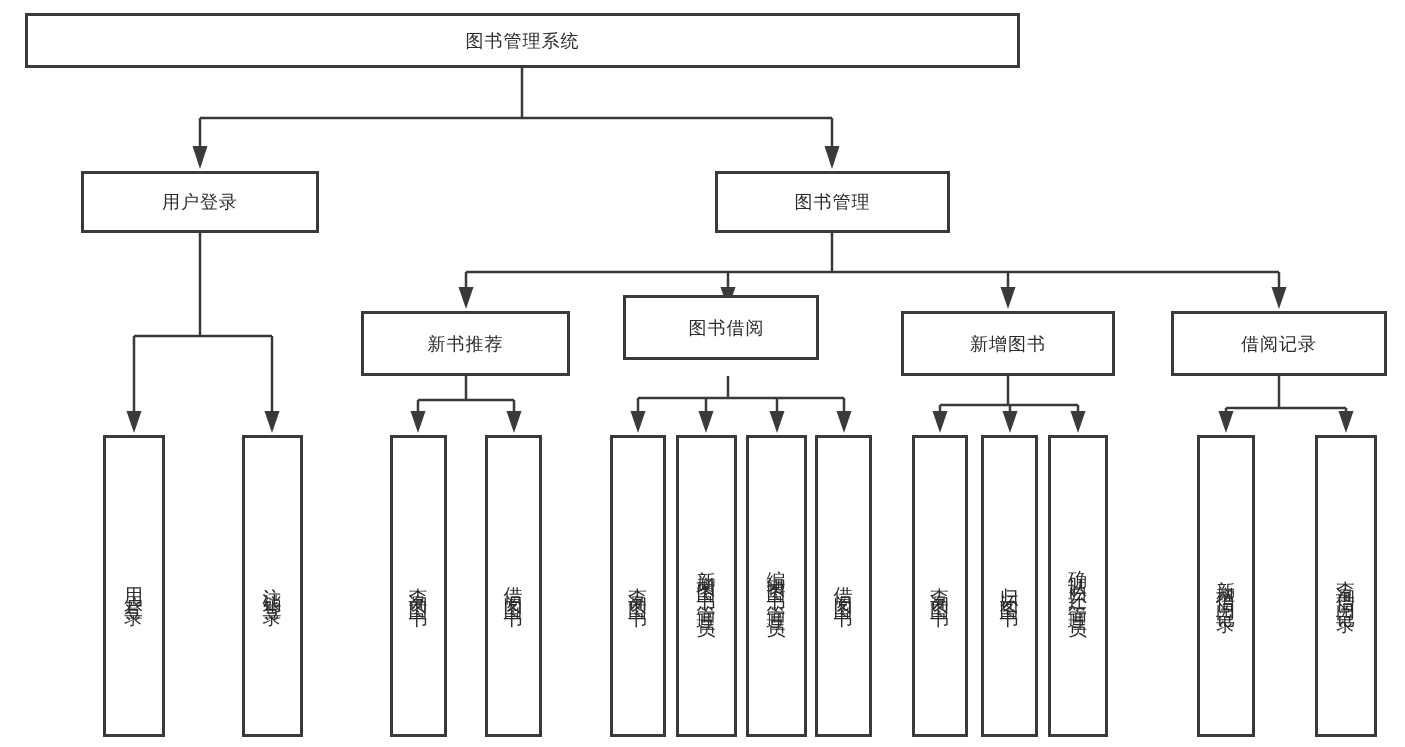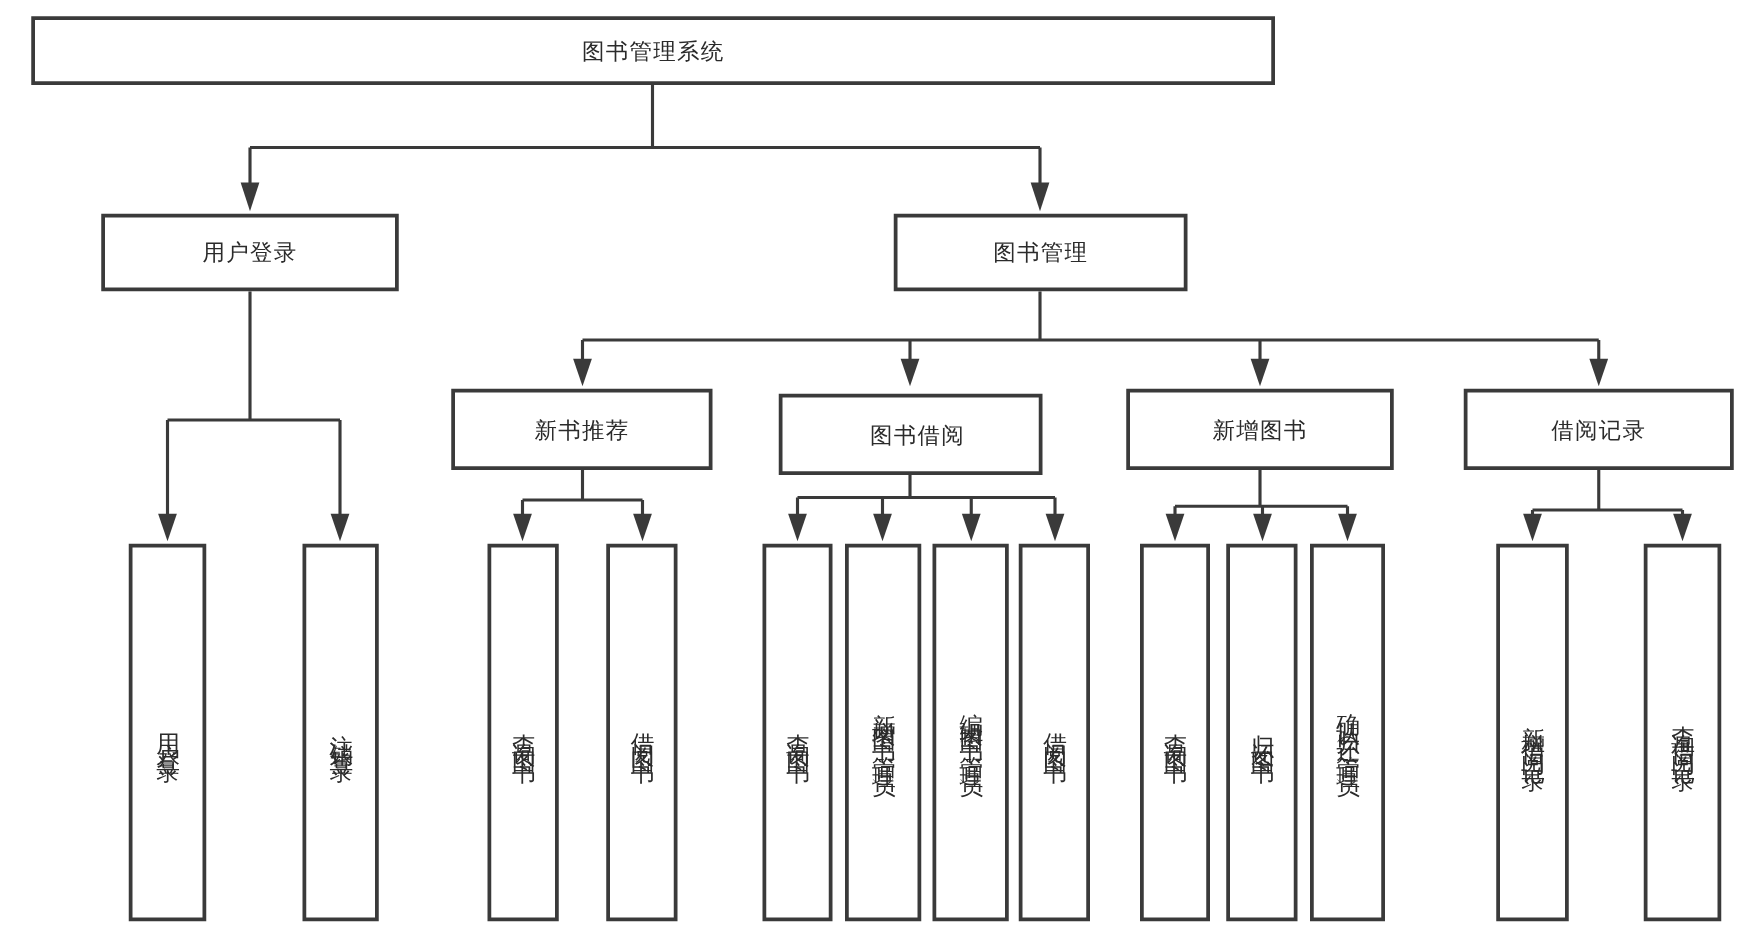--- a/index.html
+++ b/index.html
@@ -75,21 +75,21 @@
       <polygon points="1346,433 1338.5,411 1353.5,411"></polygon>
     </g>
   </svg>
 
   <div class="hbox" style="left:25px; top:13px; width:995px; height:55px;">图书管理系统</div>
 
   <div class="hbox" style="left:81px; top:171px; width:238px; height:62px;">用户登录</div>
   <div class="hbox" style="left:715px; top:171px; width:235px; height:62px;">图书管理</div>
 
   <div class="hbox" style="left:361px; top:311px; width:209px; height:65px;">新书推荐</div>
-  <div class="hbox" style="left:623px; top:315px; width:211px; height:65px;padding-left:11px;">图书借阅</div>
+  <div class="hbox" style="left:623px; top:295px; width:196px; height:65px;padding-left:11px;">图书借阅</div>
   <div class="hbox" style="left:901px; top:311px; width:214px; height:65px;">新增图书</div>
   <div class="hbox" style="left:1171px; top:311px; width:216px; height:65px;">借阅记录</div>
 
   <div class="vbox" style="left:103px; width:62px;">用户登录</div>
   <div class="vbox" style="left:242px; width:61px;">注销登录</div>
 
   <div class="vbox" style="left:390px; width:57px;">查询图书</div>
   <div class="vbox" style="left:485px; width:57px;">借阅图书</div>
 
   <div class="vbox" style="left:610px; width:56px;">查询图书</div>

